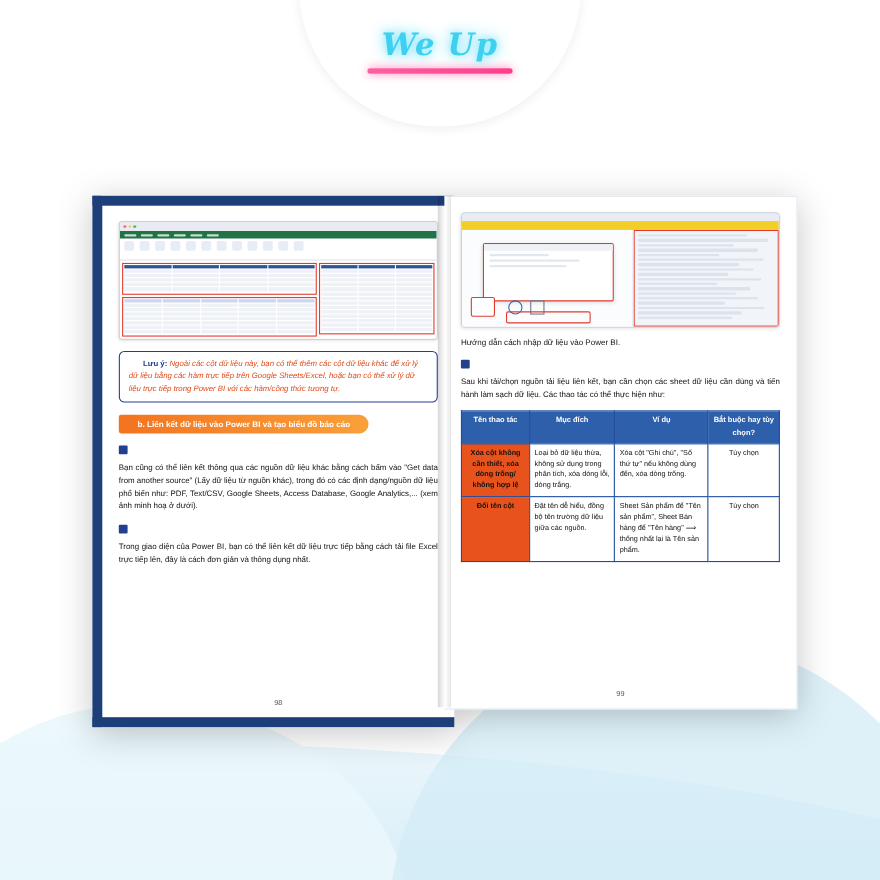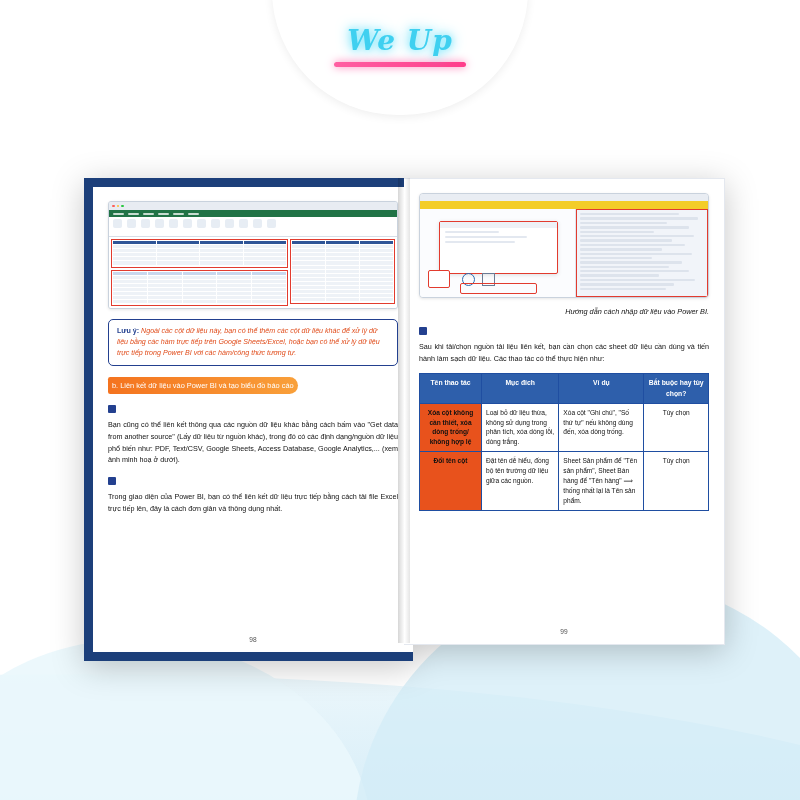--- a/index.html
+++ b/index.html
@@ -72,42 +72,42 @@
     z-index:4;pointer-events:none;
   }
   .page-inner{ padding:14px 15px 0 15px; }
 
   
   .note-box{
     border:1px solid #23408f;border-radius:5px;
     padding:6px 8px;margin-top:10px;
     font-size:7.1px;line-height:1.55;color:#e04a18;font-style:italic;
   }
-  .note-box b{color:#23408f;font-style:normal;}
+  .note-box b{color:#23408f;font-style:normal;margin-left:13px;}
   .orange-head{
     margin-top:11px;
     background:linear-gradient(90deg,#f4731f,#f9a03a);
-    color:#fff;font-size:7.4px;font-weight:normal;
-    padding:4px 4px;border-radius:3px 12px 12px 3px;
+    color:#fff;font-size:7.4px;font-weight:bold;
+    padding:4px 17px;border-radius:3px 12px 12px 3px;
     display:inline-block;
   }
   .blue-head{
     margin-top:11px;display:inline-block;
     border:1px solid #23408f;border-radius:4px;
     color:#23408f;font-size:7.4px;font-weight:bold;font-style:italic;
     padding:3px 10px;
     text-decoration:underline;
   }
   .bullet-row{ display:flex;gap:6px;margin-top:9px;flex-direction:column; }
   .bullet-sq{
     width:8px;height:8px;min-width:8px;background:#23408f;margin-top:2px;border-radius:1px;
   }
   .bullet-tx{ font-size:7.2px;line-height:1.62;color:#111;text-align:justify; }
   .caption{
-    text-align:right;font-size:7.3px;color:#111;margin-top:9px;font-style:italic;
+    text-align:left;font-size:7.3px;color:#111;margin-top:9px;
   }
   .folio{
     position:absolute;bottom:9px;width:100%;text-align:center;
     font-size:6.6px;color:#555;
   }
   .page-left .folio{ left:0; }
   .page-right .folio{ left:0; }
 
   
   .shot{

